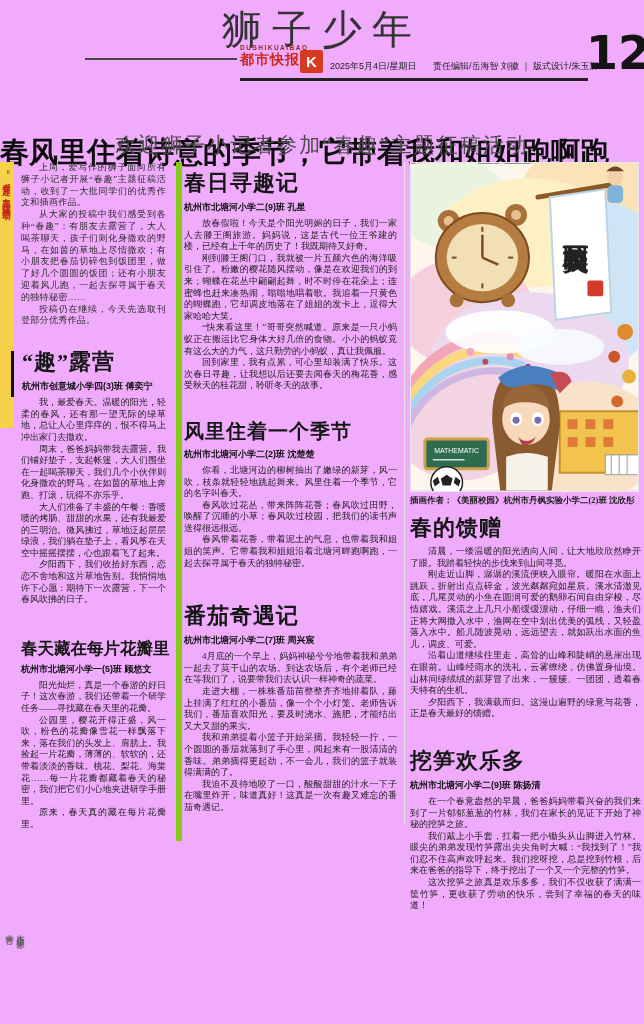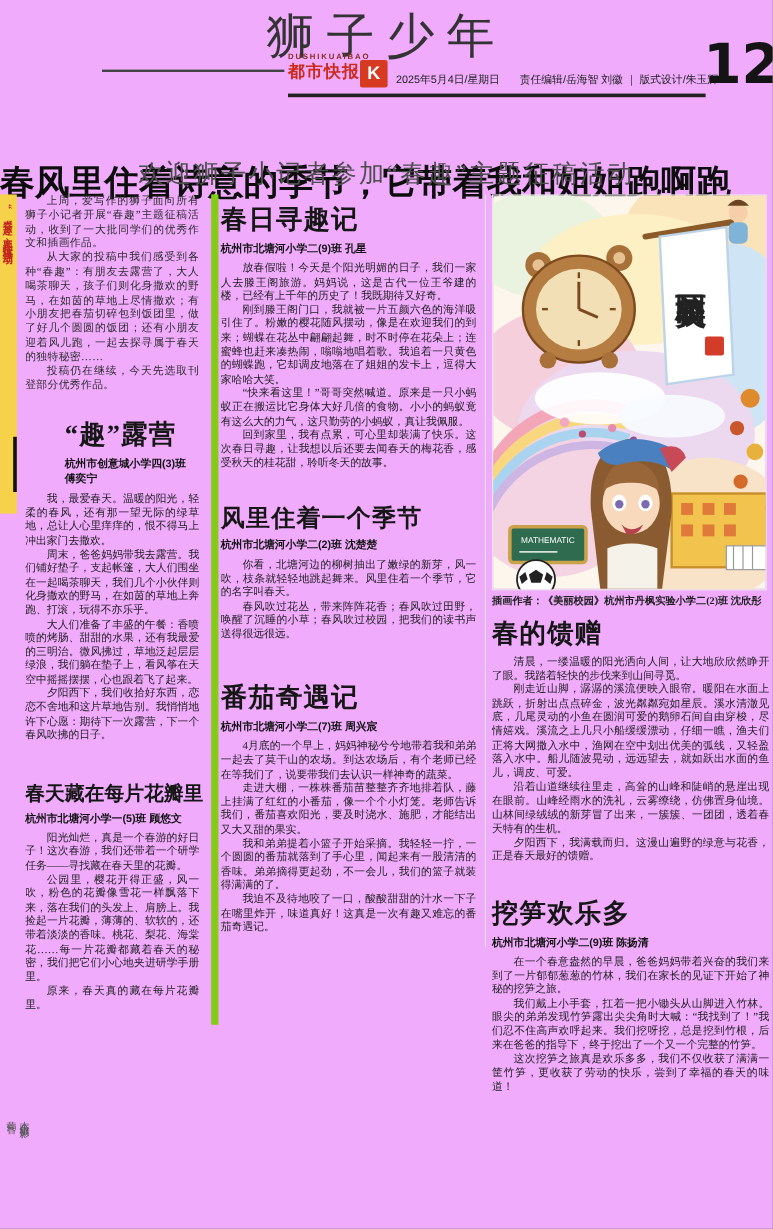--- a/index.html
+++ b/index.html
@@ -62,21 +62,21 @@
   .intro p { font-size:9px; line-height:11.8px; text-indent:2em; text-align:justify; color:#2c2c2c; letter-spacing:0.3px; }
   .intro { margin-bottom:14px; }
 
   .article { margin-bottom:10px; }
   .article h3 {
     font-size:22px; font-weight:700; color:#161616; letter-spacing:1px;
     margin:6px 0 3px 0; white-space:nowrap;
   }
   .article h3.small { font-size:16.5px; letter-spacing:0; }
   .article h3.mid { font-size:20px; }
-  .with-bar { display:flex; align-items:flex-end;gap:32px; }
+  .with-bar { display:flex; align-items:flex-end; }
   .title-bar { width:3px; height:46px; background:#111; margin:4px 8px 0 -10px; flex:0 0 3px; }
   .byline { font-size:9px; font-weight:700; color:#111; margin-bottom:4px; font-family:"Liberation Sans", sans-serif; }
   .article p { font-size:9px; line-height:11.6px; text-indent:2em; text-align:justify; color:#1c1c1c; }
   .spacer10 { height:10px; } .spacer16 { height:16px; }
 
   
   .figure { width:231px; }
   .figure svg { display:block; border:1px solid #e8e8e8; }
   .fig-caption { font-size:8.5px; font-weight:700; color:#222; margin:3px 0 6px 0; white-space:nowrap;font-family:Liberation Serif, serif; }
 
@@ -157,20 +157,21 @@
       <p>回到家里，我有点累，可心里却装满了快乐。这次春日寻趣，让我想以后还要去闻春天的梅花香，感受秋天的桂花甜，聆听冬天的故事。</p>
     </div>
 
     <div class="spacer10"></div>
 
     <div class="article">
       <h3 class="mid">风里住着一个季节</h3>
       <div class="byline">杭州市北塘河小学二(2)班 沈楚楚</div>
       <p>你看，北塘河边的柳树抽出了嫩绿的新芽，风一吹，枝条就轻轻地跳起舞来。风里住着一个季节，它的名字叫春天。</p>
       <p>春风吹过花丛，带来阵阵花香；春风吹过田野，唤醒了沉睡的小草；春风吹过校园，把我们的读书声送得很远很远。</p>
+      <p>春风带着花香，带着泥土的气息，也带着我和姐姐的笑声。它带着我和姐姐沿着北塘河畔跑啊跑，一起去探寻属于春天的独特秘密。</p>
     </div>
 
     <div class="spacer16"></div>
 
     <div class="article">
       <h3>番茄奇遇记</h3>
       <div class="byline">杭州市北塘河小学二(7)班 周兴宸</div>
       <p>4月底的一个早上，妈妈神秘兮兮地带着我和弟弟一起去了莫干山的农场。到达农场后，有个老师已经在等我们了，说要带我们去认识一样神奇的蔬菜。</p>
       <p>走进大棚，一株株番茄苗整整齐齐地排着队，藤上挂满了红红的小番茄，像一个个小灯笼。老师告诉我们，番茄喜欢阳光，要及时浇水、施肥，才能结出又大又甜的果实。</p>
       <p>我和弟弟提着小篮子开始采摘。我轻轻一拧，一个圆圆的番茄就落到了手心里，闻起来有一股清清的香味。弟弟摘得更起劲，不一会儿，我们的篮子就装得满满的了。</p>

